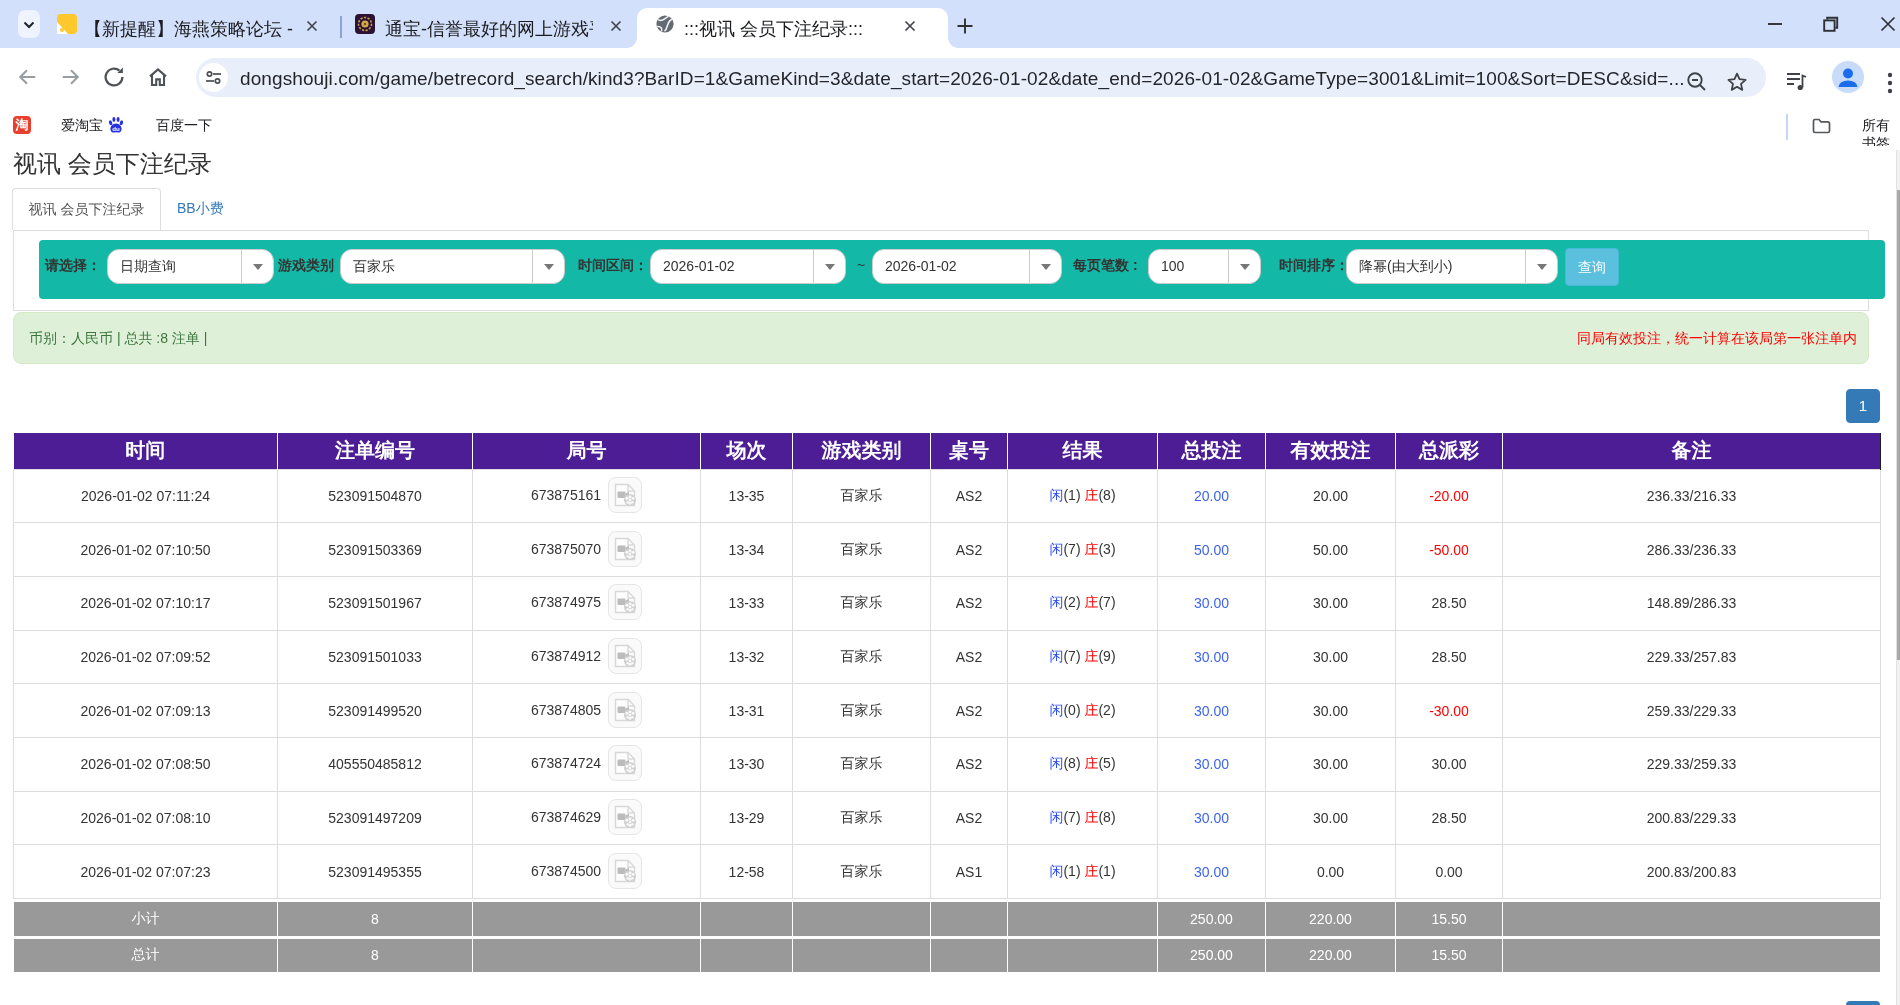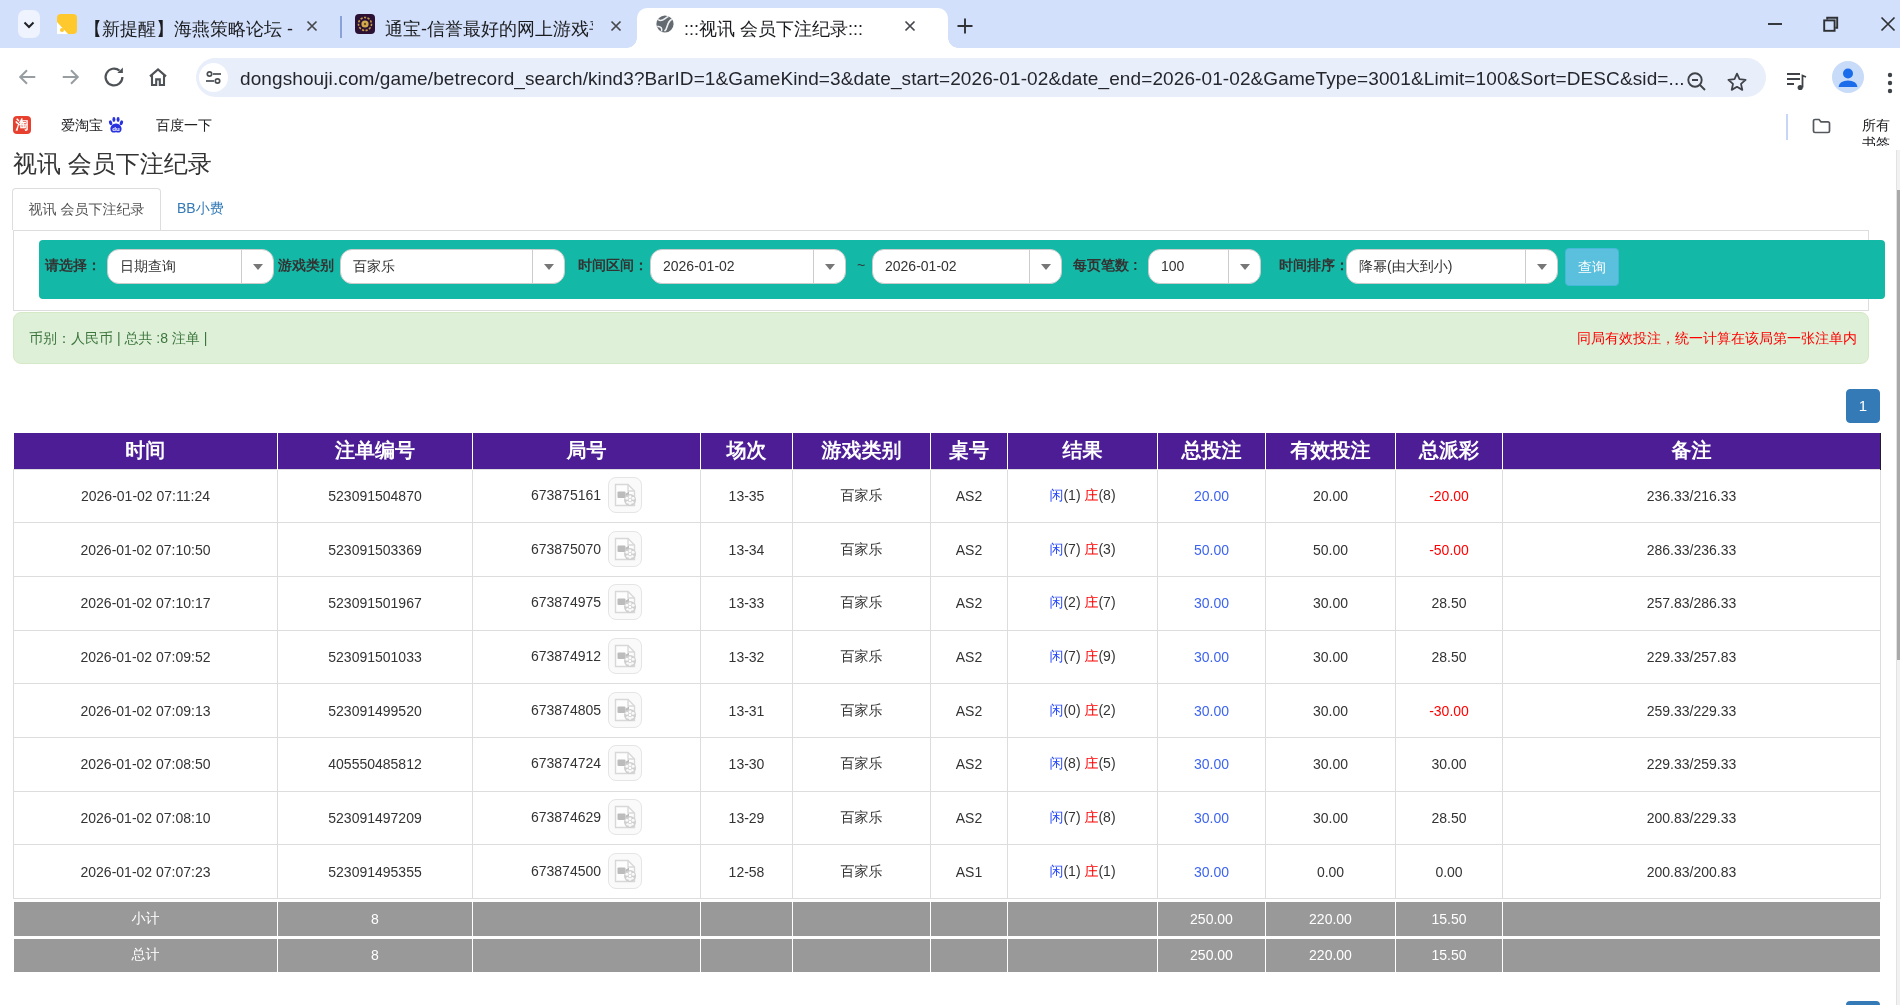--- a/index.html
+++ b/index.html
@@ -349,21 +349,21 @@
                 <circle cx="14.6" cy="20.3" r="1.3" fill="#fafafa"></circle>
                 <circle cx="19.4" cy="20.3" r="1.3" fill="#fafafa"></circle>
               </svg></span></td>
           <td>13-33</td>
           <td>百家乐</td>
           <td>AS2</td>
           <td><span class="xian">闲</span>(2) <span class="zhuang">庄</span>(7)</td>
           <td class="blue">30.00</td>
           <td>30.00</td>
           <td>28.50</td>
-          <td>257.83/286.33</td>
+          <td>148.89/286.33</td>
         </tr>
     <tr>
           <td>2026-01-02 07:09:52</td>
           <td>523091501033</td>
           <td>673874912<span class="vicon"><svg width="26" height="26" viewBox="0 0 26 26">
                 <path d="M2.5 2.5 H15 L21.5 9 V23.5 H2.5 Z" fill="#fdfdfd" stroke="#d8d8d8" stroke-width="1.4"></path>
                 <path d="M15 2.5 V9 H21.5" fill="none" stroke="#d8d8d8" stroke-width="1.4"></path>
                 <rect x="4.5" y="9.5" width="8" height="6.5" rx="1" fill="#bcbcbc"></rect>
                 <path d="M12.5 11.8 L16 9.5 V16 L12.5 13.7 Z" fill="#bcbcbc"></path>
                 <circle cx="17" cy="18" r="6" fill="#cfcfcf"></circle>

